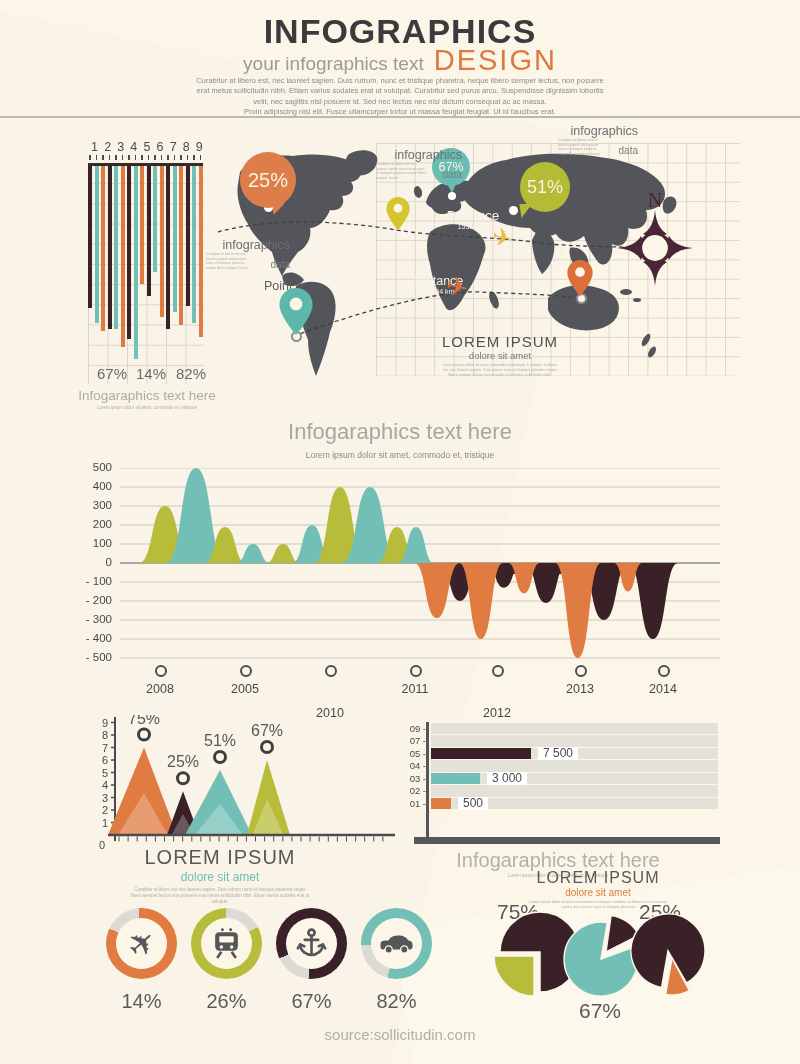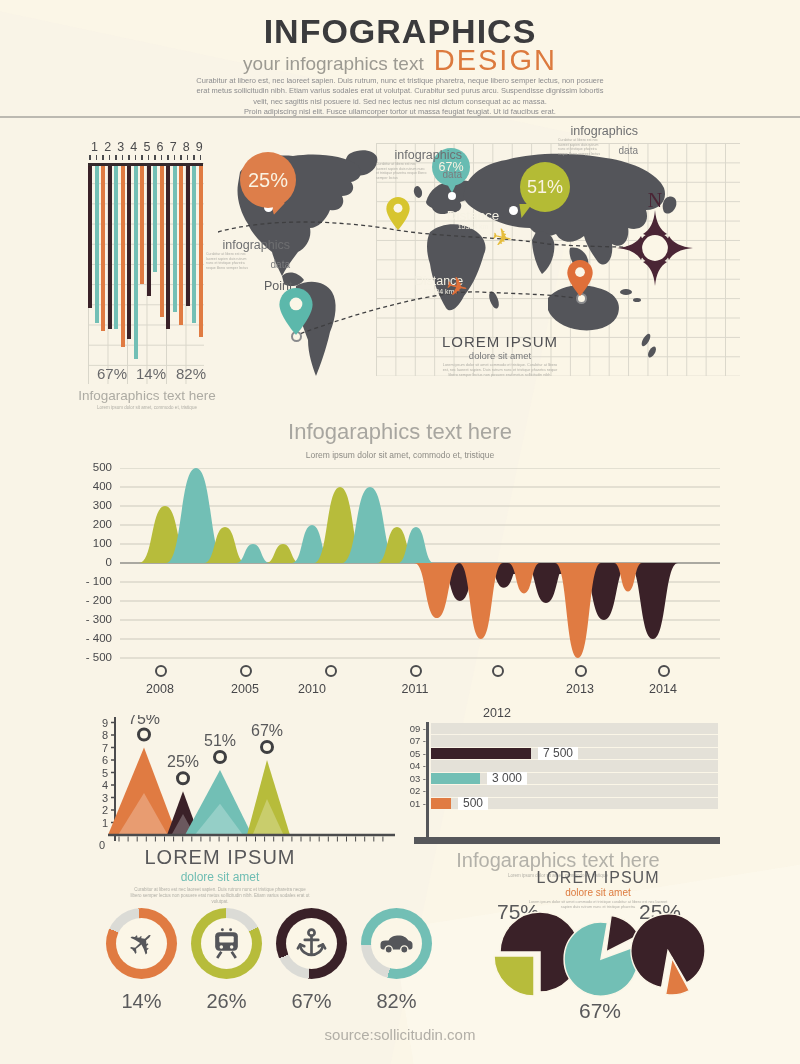--- a/index.html
+++ b/index.html
@@ -331,21 +331,21 @@
       <path d="M388,95 C396.8,95 395.2,125.4 404,125.4 C412.8,125.4 411.2,95 420,95 Z" fill="#e07b42"></path>
       <path d="M435,95 C447.65,95 445.35,190 458,190 C470.65,190 468.35,95 481,95 Z" fill="#e07b42"></path>
       <path d="M494,95 C501.7,95 500.3,123.5 508,123.5 C515.7,123.5 514.3,95 522,95 Z" fill="#e07b42"></path>
     </svg>
   <div class="abs year-axis" id="year-axis">
       <div class="ymark" style="left:35px;"></div>
       <div class="ylab" style="left:10px;">2008</div>
       <div class="ymark" style="left:120px;"></div>
       <div class="ylab" style="left:95px;">2005</div>
       <div class="ymark" style="left:205px;"></div>
-      <div class="ylab" style="left:162px;">2010</div>
+      <div class="ylab" style="left:180px;margin-top:24px;">2010</div>
       <div class="ymark" style="left:290px;"></div>
       <div class="ylab" style="left:265px;">2011</div>
       <div class="ymark" style="left:372px;"></div>
       <div class="ylab" style="left:347px;margin-top:24px;">2012</div>
       <div class="ymark" style="left:455px;"></div>
       <div class="ylab" style="left:430px;">2013</div>
       <div class="ymark" style="left:538px;"></div>
       <div class="ylab" style="left:513px;">2014</div>
     </div>
 

